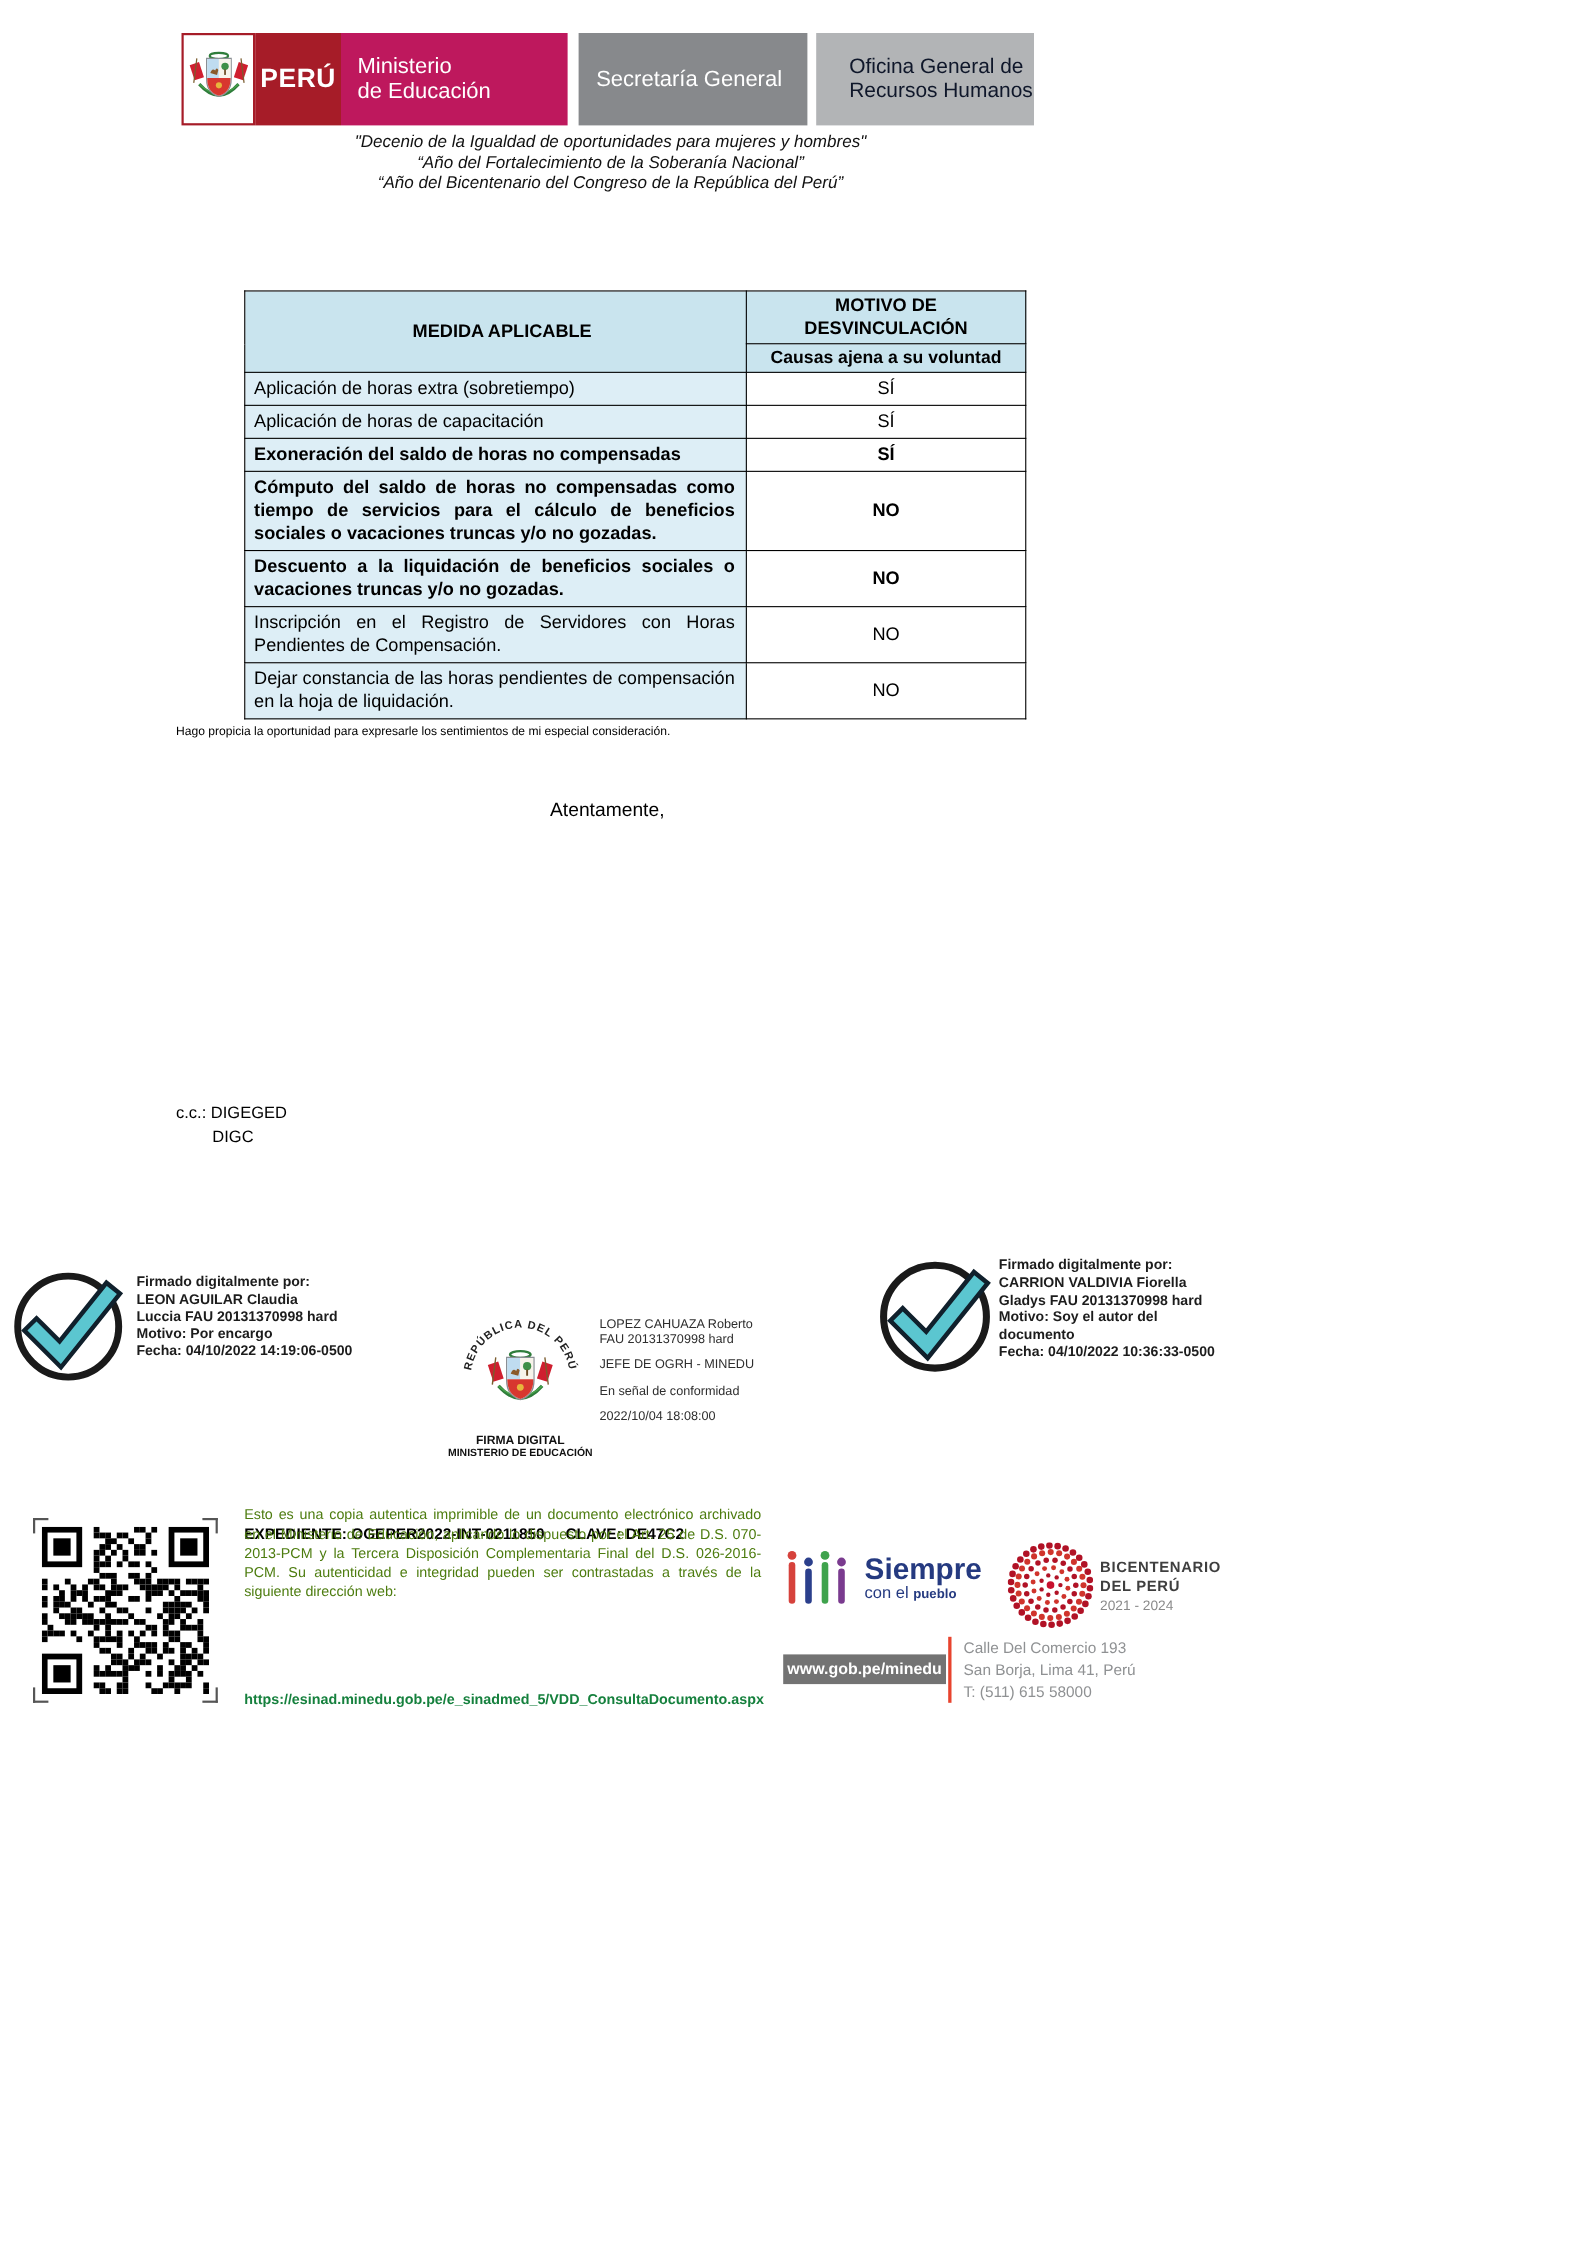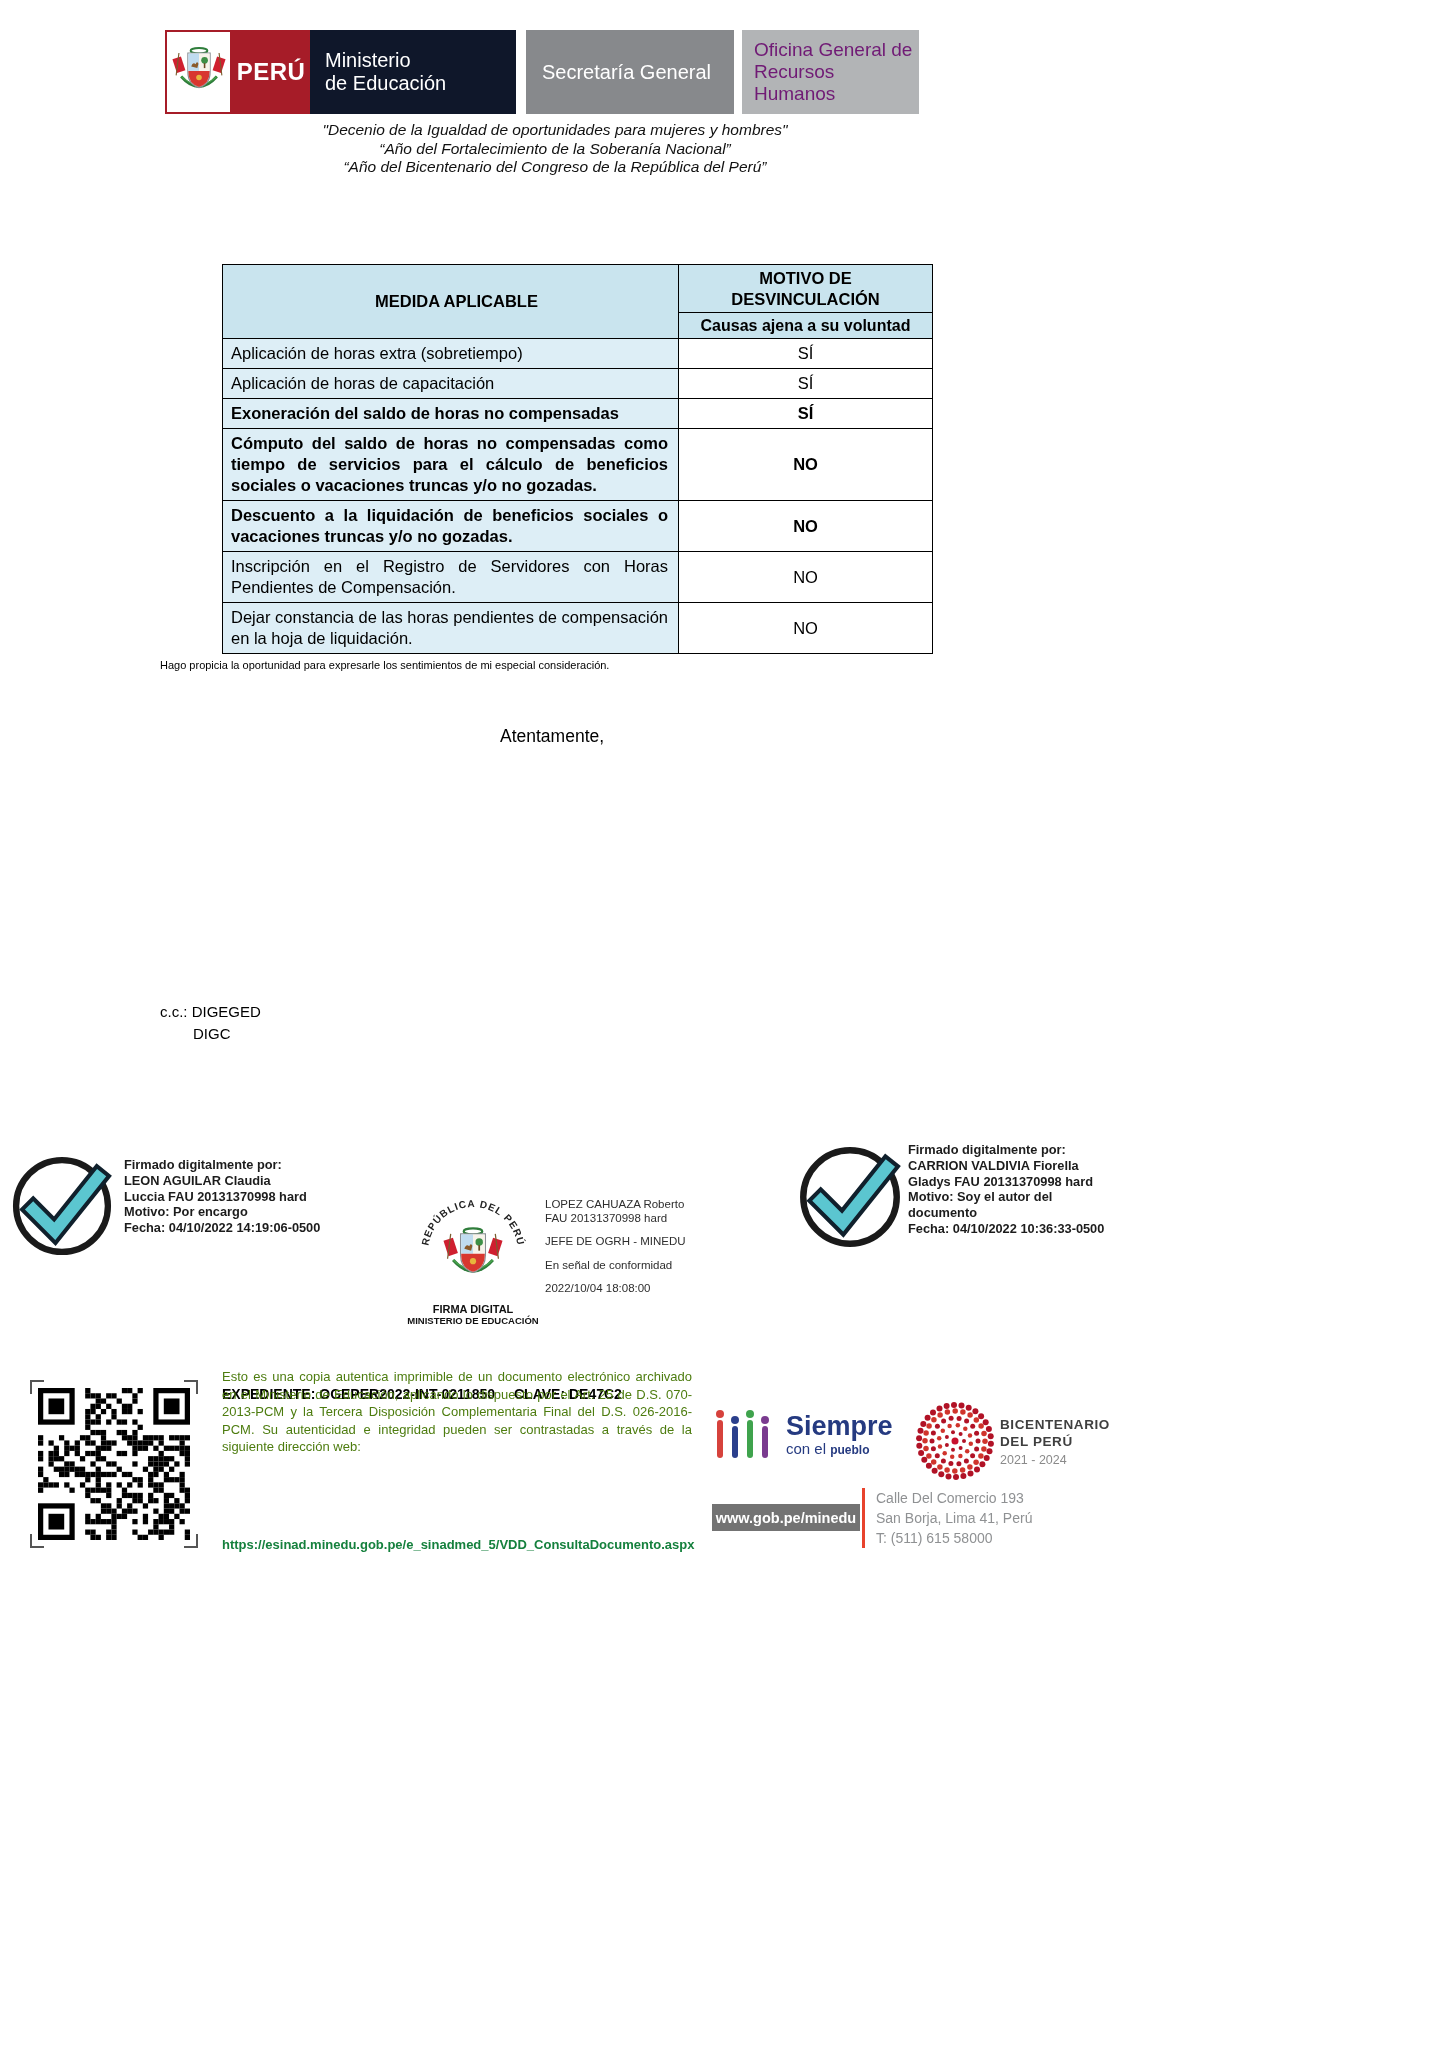--- a/index.html
+++ b/index.html
@@ -4,23 +4,23 @@
 <style>
   * { margin:0; padding:0; box-sizing:border-box; }
   html,body { background:#e9e9e9; }
   body { font-family:"Liberation Sans", sans-serif; color:#000; }
   .page { position:relative; width:1448px; height:2048px; background:#fff; overflow:hidden; margin:0 auto; }
 
   
   .header-row { position:absolute; left:165px; top:30px; height:84px; display:flex;border-radius:11px; }
   .logo-box { width:67px; background:#fff; border:2px solid #a61c28; display:flex; align-items:center; justify-content:center; }
   .peru-box { width:78px; background:#a61c28; color:#fff; display:flex; align-items:center; justify-content:center; font-weight:bold; font-size:24px; letter-spacing:.5px; }
-  .min-box { width:206px; background:#0f172a; color:#fff; display:flex; flex-direction:column; justify-content:center; padding-left:15px; font-size:20px; line-height:23px; }
+  .min-box { width:206px; background:#be185d; color:#fff; display:flex; flex-direction:column; justify-content:center; padding-left:15px; font-size:20px; line-height:23px; }
   .sec-box { width:208px; margin-left:10px; background:#87898c; color:#fff; display:flex; align-items:center; padding-left:16px; font-size:20px; }
-  .ofi-box { width:177px; margin-left:8px; background:#b2b4b6; color:#701a75; display:flex; flex-direction:column; justify-content:center; padding-left:12px; font-size:19px; line-height:22px; }
+  .ofi-box { width:198px; margin-left:8px; background:#b2b4b6; color:#0f172a; display:flex; flex-direction:column; justify-content:center; padding-left:30px; font-size:19px; line-height:22px; }
   .quotes { position:absolute; left:250px; top:121px; width:610px; text-align:center; font-style:italic; font-size:15.5px; line-height:18.5px; color:#111; }
 
   
   table.measures { position:absolute; left:222px; top:264px; width:710px; border-collapse:collapse; table-layout:fixed; }
   .measures th, .measures td { border:1px solid #000; }
   .measures .h-measure { background:#c9e4ee; font-size:16.5px; text-align:center; vertical-align:middle;padding-left:12px; }
   .measures .h-motivo  { background:#c9e4ee; font-size:16.5px; text-align:center; vertical-align:middle; white-space:pre-line; height:48px; line-height:21px; }
   .measures .h-causas  { background:#c9e4ee; font-size:16px;  text-align:center; vertical-align:middle; height:26px; }
   .measures td.measure { background:#ddeef6; font-size:16.5px; padding:4px 10px 4px 8px; line-height:21px; vertical-align:middle; }
   .measures td.val     { background:#fff; text-align:center; font-size:16.5px; vertical-align:middle; }

